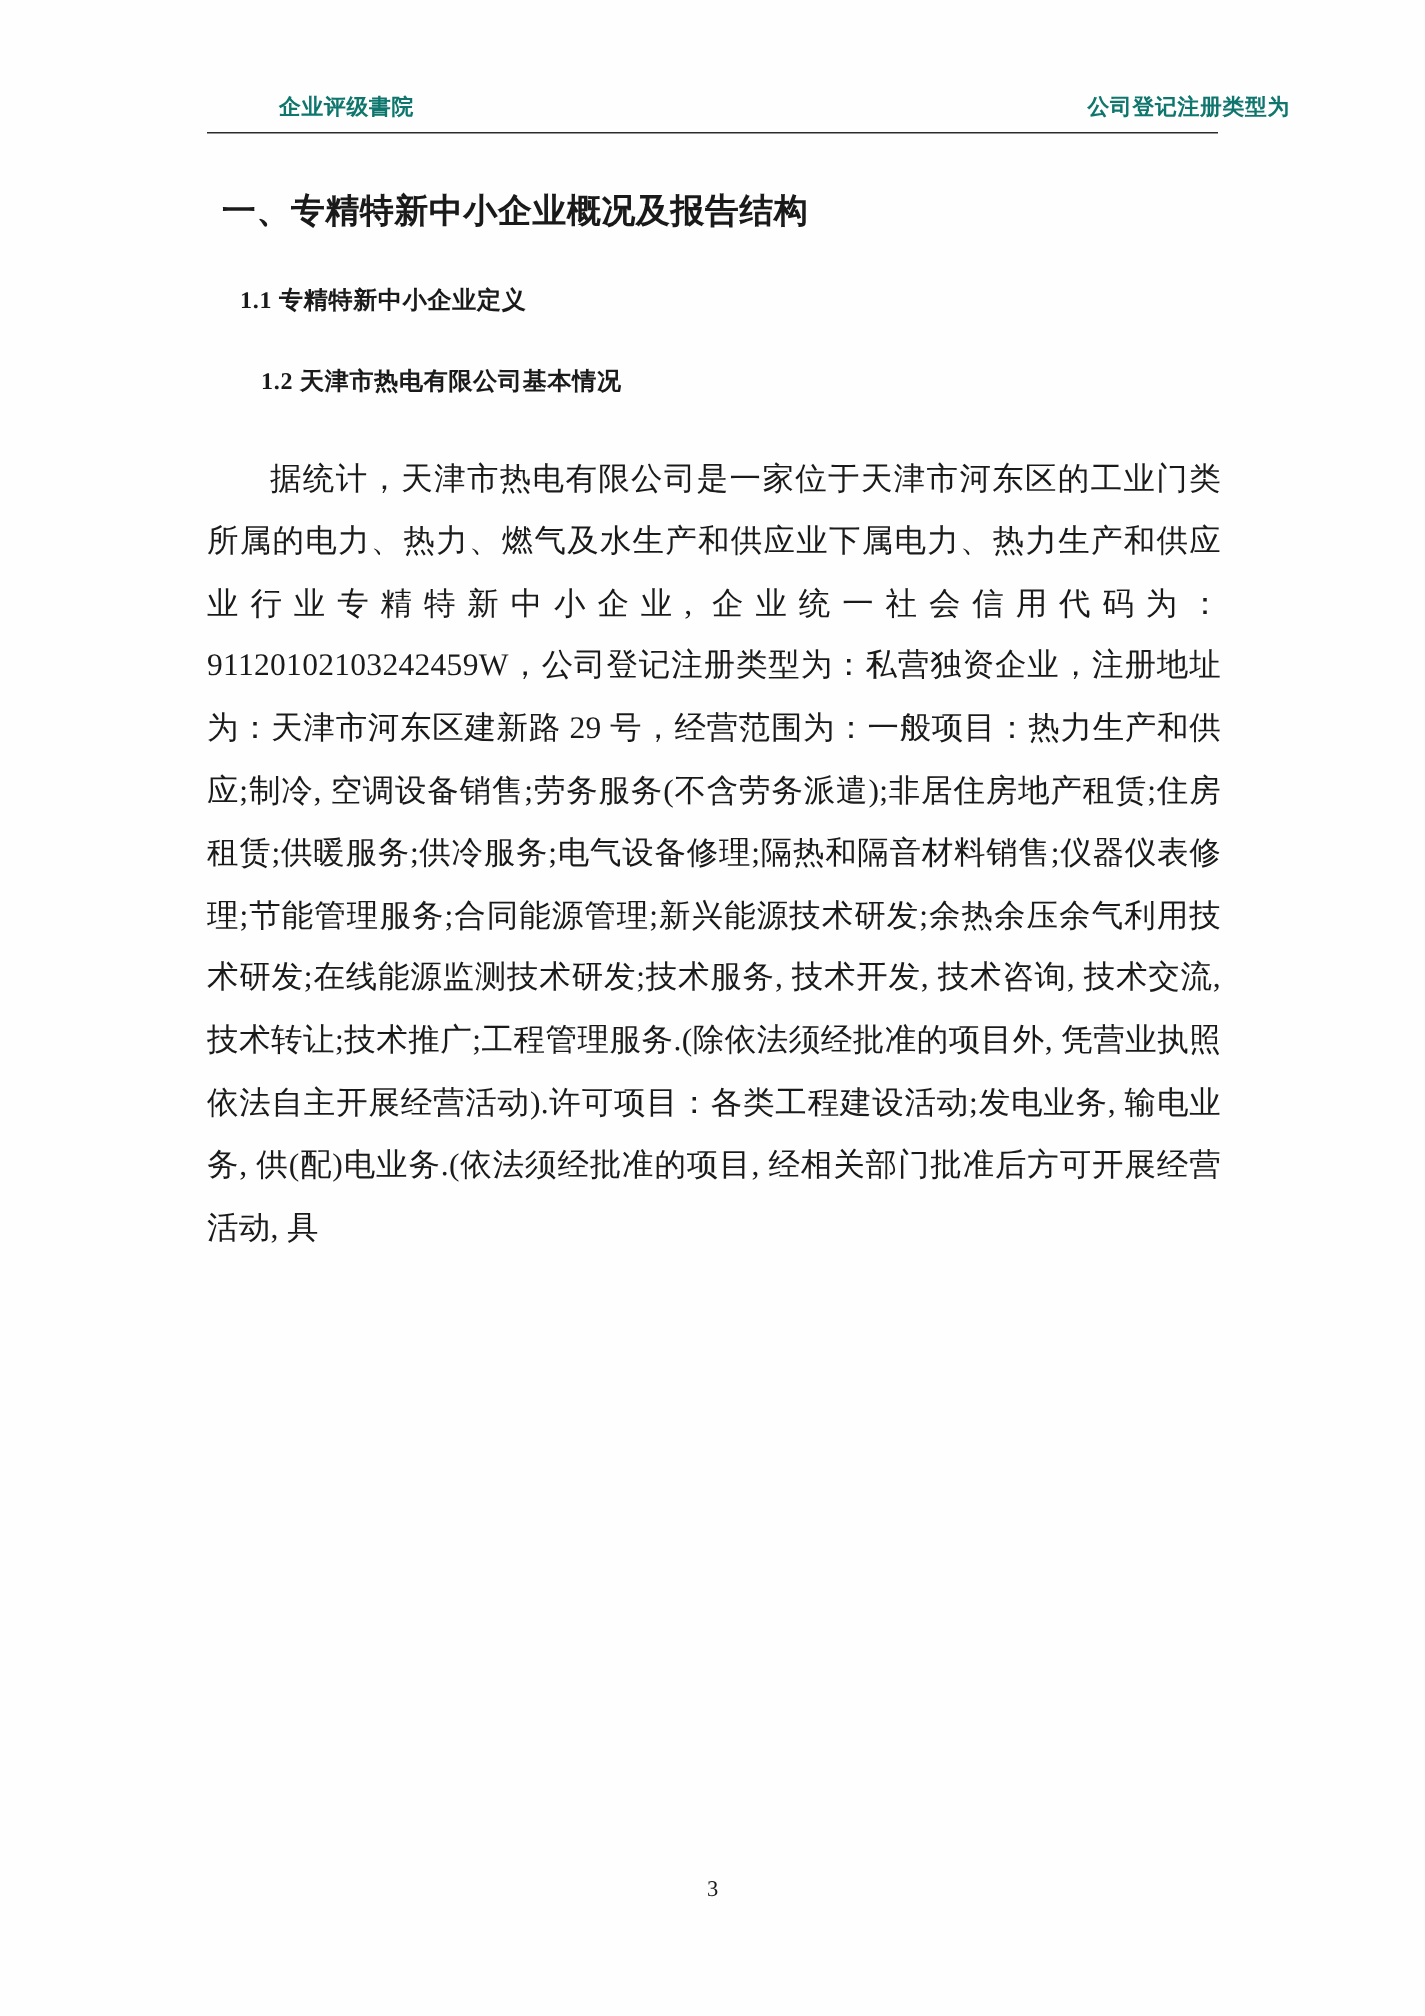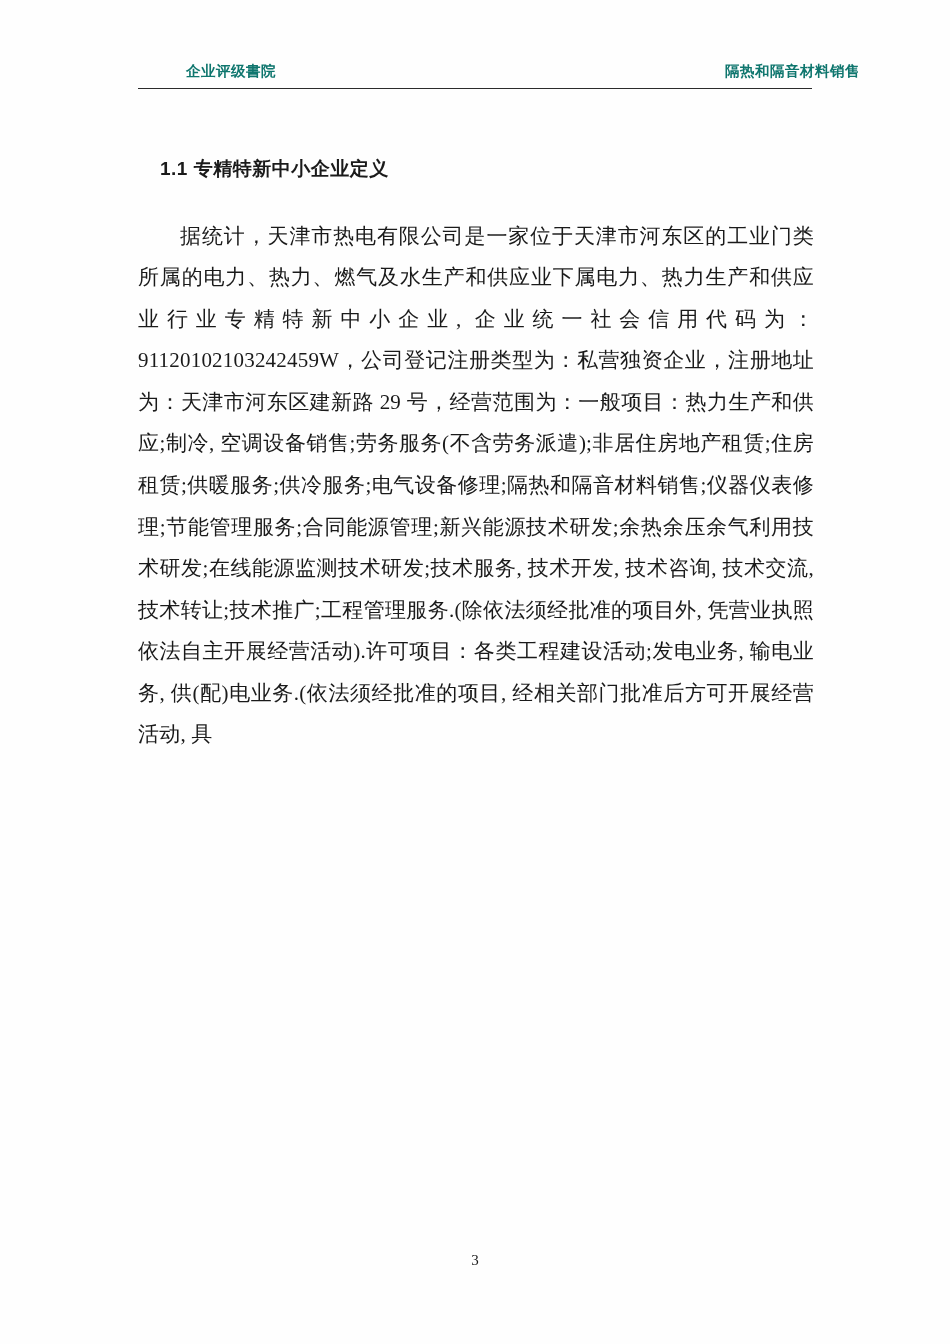--- a/index.html
+++ b/index.html
@@ -56,22 +56,22 @@
     font-family: "DejaVu Sans", "Liberation Sans", sans-serif;
     font-size: 22.5px;
     font-weight: bold;
     margin: 0 0 0 0;
     padding: 0;
     line-height: 1.5;
     letter-spacing: 0.5px;
     text-indent: 10px;
   }
   h2.sub-title {
-    font-family: Liberation Sans, sans-serif;
-    font-size: 19px;
+    font-family: Liberation Serif, serif;
+    font-size: 16px;
     font-weight: bold;
     margin: 30px 0 0 0;
     padding: 0;
     line-height: 1.5;
     letter-spacing: 0.5px;
     text-indent: 22px;
   }
   h2.sub-title.indent2 {
     text-indent: 36px;
   }
@@ -99,30 +99,32 @@
     color: #1a1a1a;
   }
 </style>
 </head>
 <body>
 
 <div class="page">
 
   <div class="header">
     <span>企业评级書院</span>
-    <span>隔热和隔音材料销售</span>
+    <span>公司登记注册类型为</span>
   </div>
   <div class="header-rule"></div>
 
   <div class="content">
 
+    <h1 class="section-title">一、专精特新中小企业概况及报告结构</h1>
 
     <h2 class="sub-title">1.1 专精特新中小企业定义</h2>
 
 
+    <h2 class="sub-title indent2">1.2 天津市热电有限公司基本情况</h2>
 
     <p class="body-text tight">据统计，天津市热电有限公司是一家位于天津市河东区的工业门类所属的电力、热力、燃气及水生产和供应业下属电力、热力生产和供应业行业专精特新中小企业, 企业统一社会信用代码为：91120102103242459W，公司登记注册类型为：私营独资企业，注册地址为：天津市河东区建新路 29 号，经营范围为：一般项目：热力生产和供应;制冷, 空调设备销售;劳务服务(不含劳务派遣);非居住房地产租赁;住房租赁;供暖服务;供冷服务;电气设备修理;隔热和隔音材料销售;仪器仪表修理;节能管理服务;合同能源管理;新兴能源技术研发;余热余压余气利用技术研发;在线能源监测技术研发;技术服务, 技术开发, 技术咨询, 技术交流, 技术转让;技术推广;工程管理服务.(除依法须经批准的项目外, 凭营业执照依法自主开展经营活动).许可项目：各类工程建设活动;发电业务, 输电业务, 供(配)电业务.(依法须经批准的项目, 经相关部门批准后方可开展经营活动, 具</p>
 
   </div>
 
   <div class="page-number">3</div>
 
 </div>
 
 </body></html>

